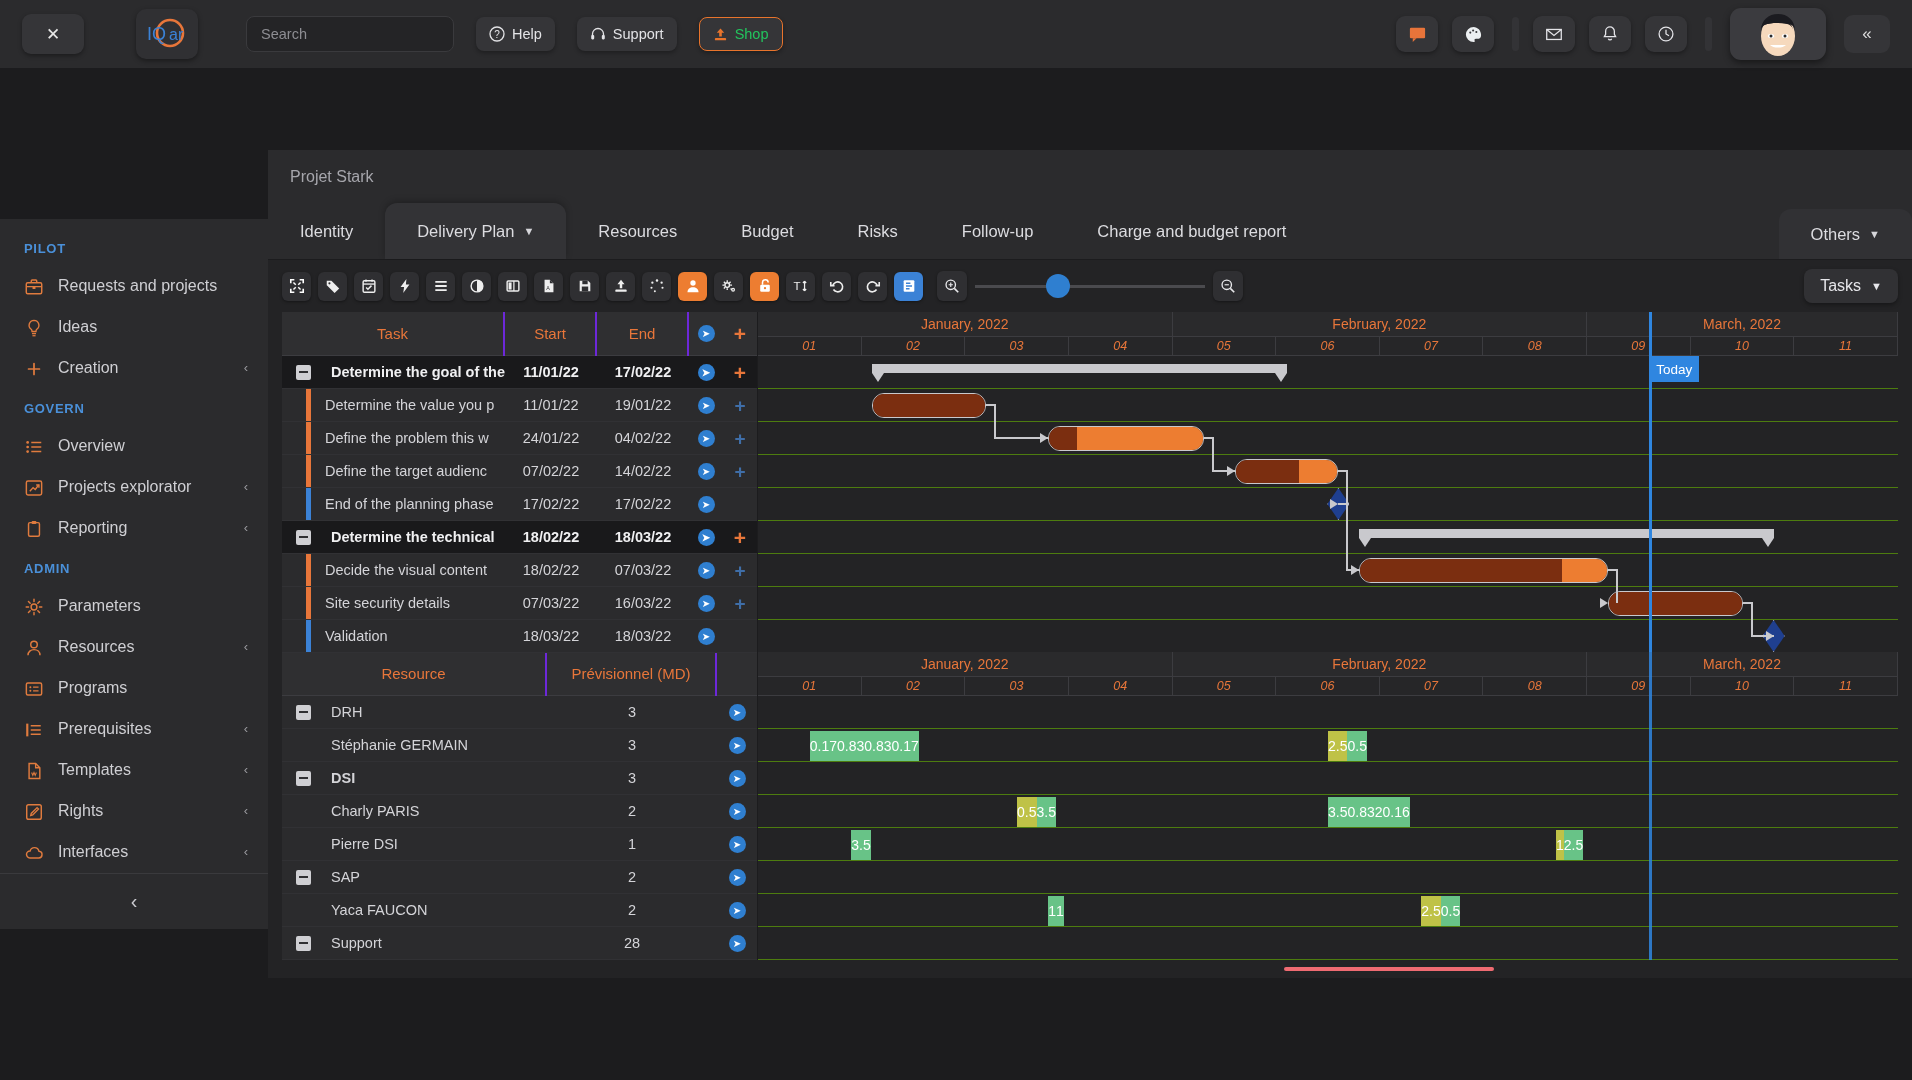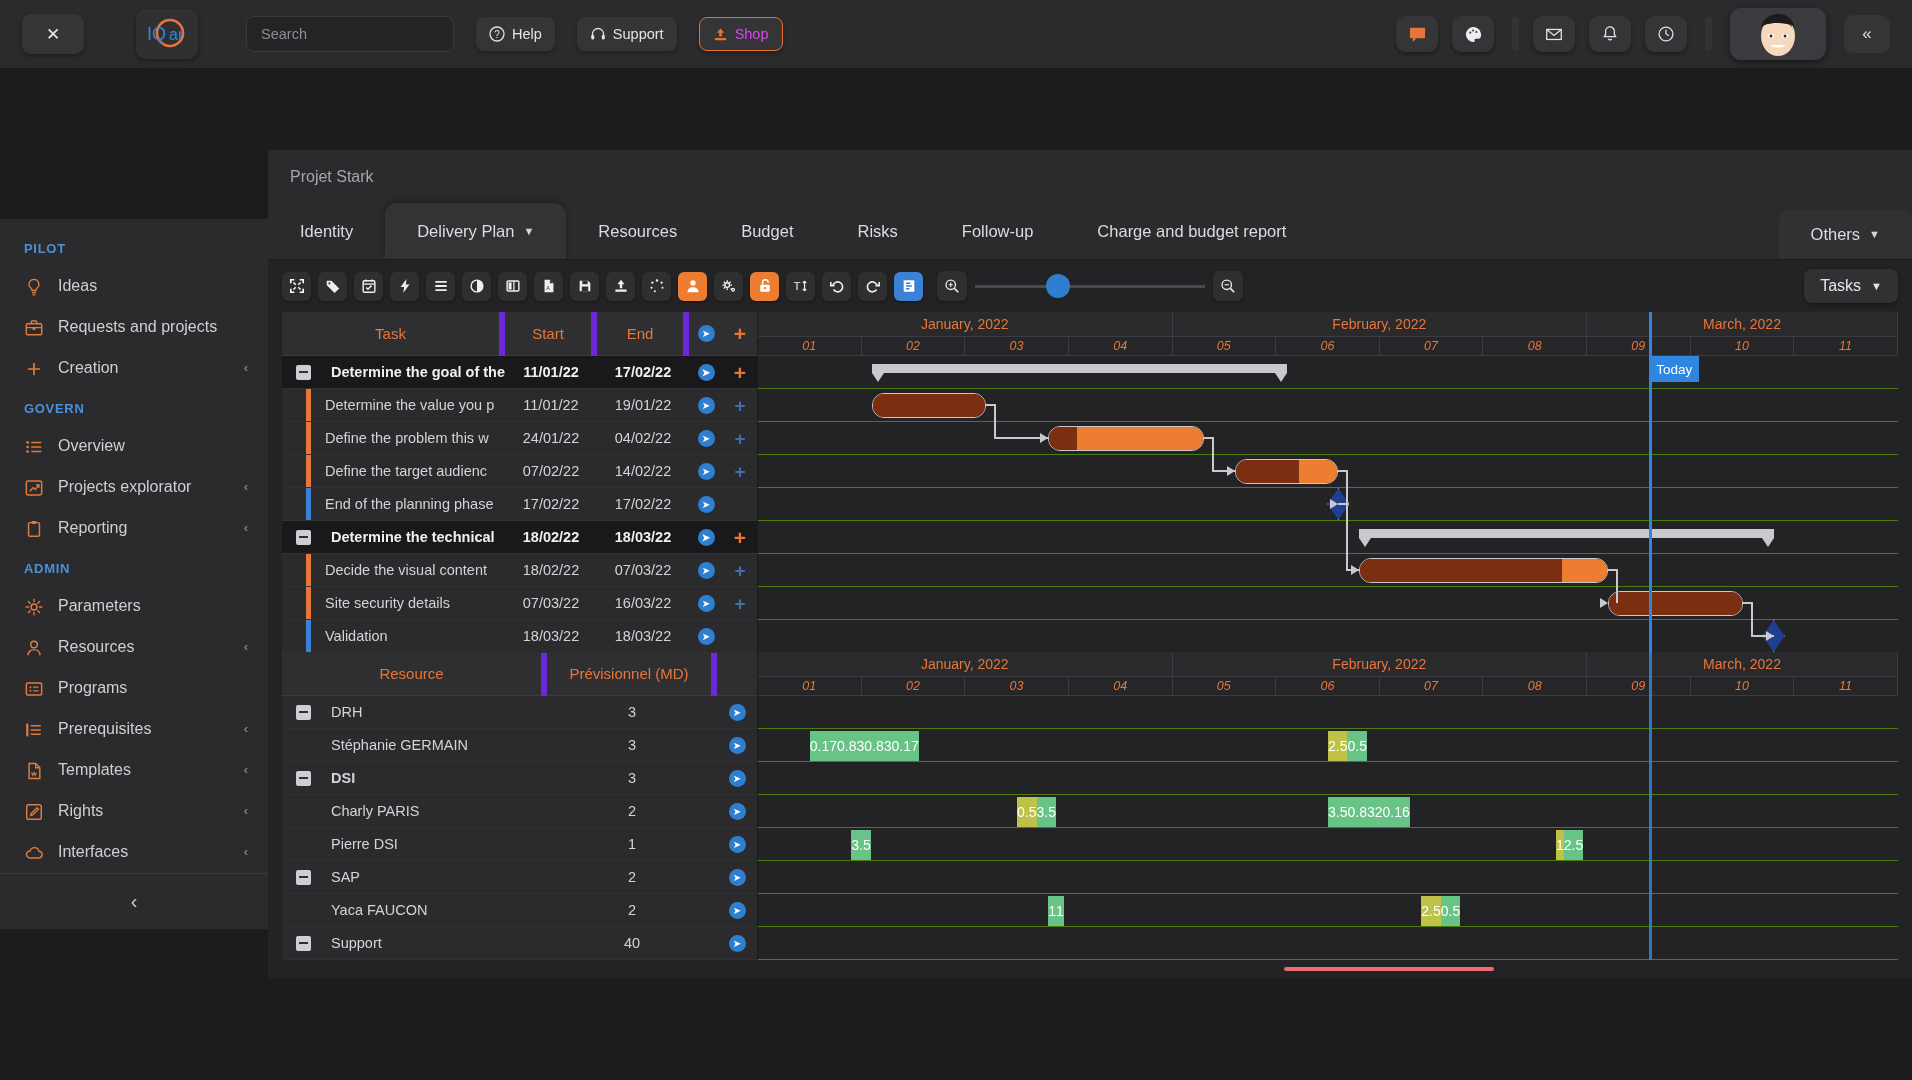--- a/index.html
+++ b/index.html
@@ -38,21 +38,21 @@
   .search-box input{
     background:transparent;border:none;outline:none;color:#c9c9cd;font-size:14.5px;
     font-family:"Liberation Sans",sans-serif; width:100%;
   }
   .search-box input::placeholder{color:#8d8d92;}
   .pill {
     height:34px; border-radius:8px; background:#353538; display:flex; align-items:center;
     gap:7px; padding:0 13px; font-size:14.5px; color:#e3e3e6; cursor:pointer; margin-left:22px;
     box-shadow:0 2px 4px rgba(0,0,0,.3);
   }
-  .pill.shop { border:1.4px solid #e8742c; color:#d946ef; }
+  .pill.shop { border:1.4px solid #e8742c; color:#22c55e; }
   .spacer { flex:1 1 auto; }
   .icon-sq {
     width:42px; height:36px; border-radius:9px; background:#353538;
     display:flex; align-items:center; justify-content:center; margin-left:14px;
     cursor:pointer; box-shadow:0 2px 4px rgba(0,0,0,.35);
   }
   .divider-v { width:7px; height:34px; border-radius:5px; background:#333336; margin-left:18px; }
   .avatar-box{
     width:96px;height:52px;border-radius:11px;background:#3b3b3f;margin-left:18px;
     display:flex;align-items:center;justify-content:center;
@@ -146,21 +146,21 @@
   }
 
   
   .gantt-area{ flex:1 1 auto; min-height:0; display:flex; flex-direction:column; padding:0 14px 0 14px; }
   .pane{ display:flex; min-height:0; }
   .grid-left{ width:476px; flex:0 0 476px; background:#2b2b2d; border-right:1px solid #1c1c1e; }
   .grid-right{ flex:1 1 auto; min-width:0; background:#232325; position:relative; overflow:hidden; }
 
   
   .thead{ height:44px; display:flex; align-items:center; background:#2f2f31; border-bottom:1px solid #3c3c40;}
-  .th{ color:#e8763a; font-size:15px; text-align:center; border-right:6px solid #6d28d9; height:44px;
+  .th{ color:#e8763a; font-size:15px; text-align:center; border-right:2px solid #6d28d9; height:44px;
        display:flex;align-items:center;justify-content:center; }
   .col-task{ flex:1 1 auto; }
   .col-date{ flex:0 0 92px; }
   .col-ico{ flex:0 0 34px; border-right:none; }
   .col-ico2{ flex:0 0 34px; border-right:none; }
 
   .trow{ height:33px; display:flex; align-items:center; font-size:14.5px; color:#d4d4d8;
          border-bottom:1px solid #313134; position:relative; }
   .trow.summary{ background:#19191b; font-weight:bold; color:#f0f0f2; }
   .cell{ display:flex;align-items:center; height:100%; }
@@ -334,37 +334,37 @@
   </div>
 
   <div class="body">
 
     <div class="sidebar">
       <div class="sb-scroll" id="sb-scroll">
           <div class="sb-section">PILOT</div>
           <div class="sb-item">
             <span class="sb-ic">
               <svg viewBox="0 0 22 22">
-                <path d="M11 2.6a5.4 5.4 0 0 0-3.1 9.8c.6.5.9 1.1.9 1.8v.6h4.4v-.6c0-.7.3-1.3.9-1.8A5.4 5.4 0 0 0 11 2.6z" fill="none" stroke="currentColor" stroke-width="1.5"></path>
-                <rect x="8.8" y="16.4" width="4.4" height="1.5" fill="currentColor"></rect>
-                <rect x="9.3" y="18.8" width="3.4" height="1.4" fill="currentColor"></rect>
-              </svg>
-            </span>
-            <span class="sb-label">Ideas</span>
-          </div>
-          <div class="sb-item">
-            <span class="sb-ic">
-              <svg viewBox="0 0 22 22">
                 <rect x="2.5" y="6.4" width="17" height="12" rx="1.6" fill="none" stroke="currentColor" stroke-width="1.6"></rect>
                 <path d="M8 6.4V4.4a1 1 0 0 1 1-1h4a1 1 0 0 1 1 1v2" fill="none" stroke="currentColor" stroke-width="1.6"></path>
                 <rect x="9.4" y="10.6" width="3.2" height="2.6" fill="currentColor"></rect>
                 <path d="M2.5 10.6h17" stroke="currentColor" stroke-width="1.4"></path>
               </svg>
             </span>
             <span class="sb-label">Requests and projects</span>
+          </div>
+          <div class="sb-item">
+            <span class="sb-ic">
+              <svg viewBox="0 0 22 22">
+                <path d="M11 2.6a5.4 5.4 0 0 0-3.1 9.8c.6.5.9 1.1.9 1.8v.6h4.4v-.6c0-.7.3-1.3.9-1.8A5.4 5.4 0 0 0 11 2.6z" fill="none" stroke="currentColor" stroke-width="1.5"></path>
+                <rect x="8.8" y="16.4" width="4.4" height="1.5" fill="currentColor"></rect>
+                <rect x="9.3" y="18.8" width="3.4" height="1.4" fill="currentColor"></rect>
+              </svg>
+            </span>
+            <span class="sb-label">Ideas</span>
           </div>
           <div class="sb-item">
             <span class="sb-ic">
               <svg viewBox="0 0 22 22">
                 <path d="M11 5v12M5 11h12" stroke="currentColor" stroke-width="1.9" stroke-linecap="round"></path>
               </svg>
             </span>
             <span class="sb-label">Creation</span>
             <span class="sb-caret">‹</span>
           </div>
@@ -1018,21 +1018,21 @@
                     <span class="cir">➤</span>
                   </div>
                 </div>
                 <div class="rrow">
                   <div class="r-name">
                     <span class="expander">
                       <i></i>
                     </span>
                     <span style="padding-left:12px;">Support</span>
                   </div>
-                  <div class="r-val">40</div>
+                  <div class="r-val">28</div>
                   <div class="r-ic">
                     <span class="cir">➤</span>
                   </div>
                 </div>
               </div>
           </div>
           <div class="grid-right">
             <div id="tl-head-2">
                 <div class="tl-months">
                   <div class="tl-month" style="flex: 0 0 36.3636%;">January, 2022</div>

